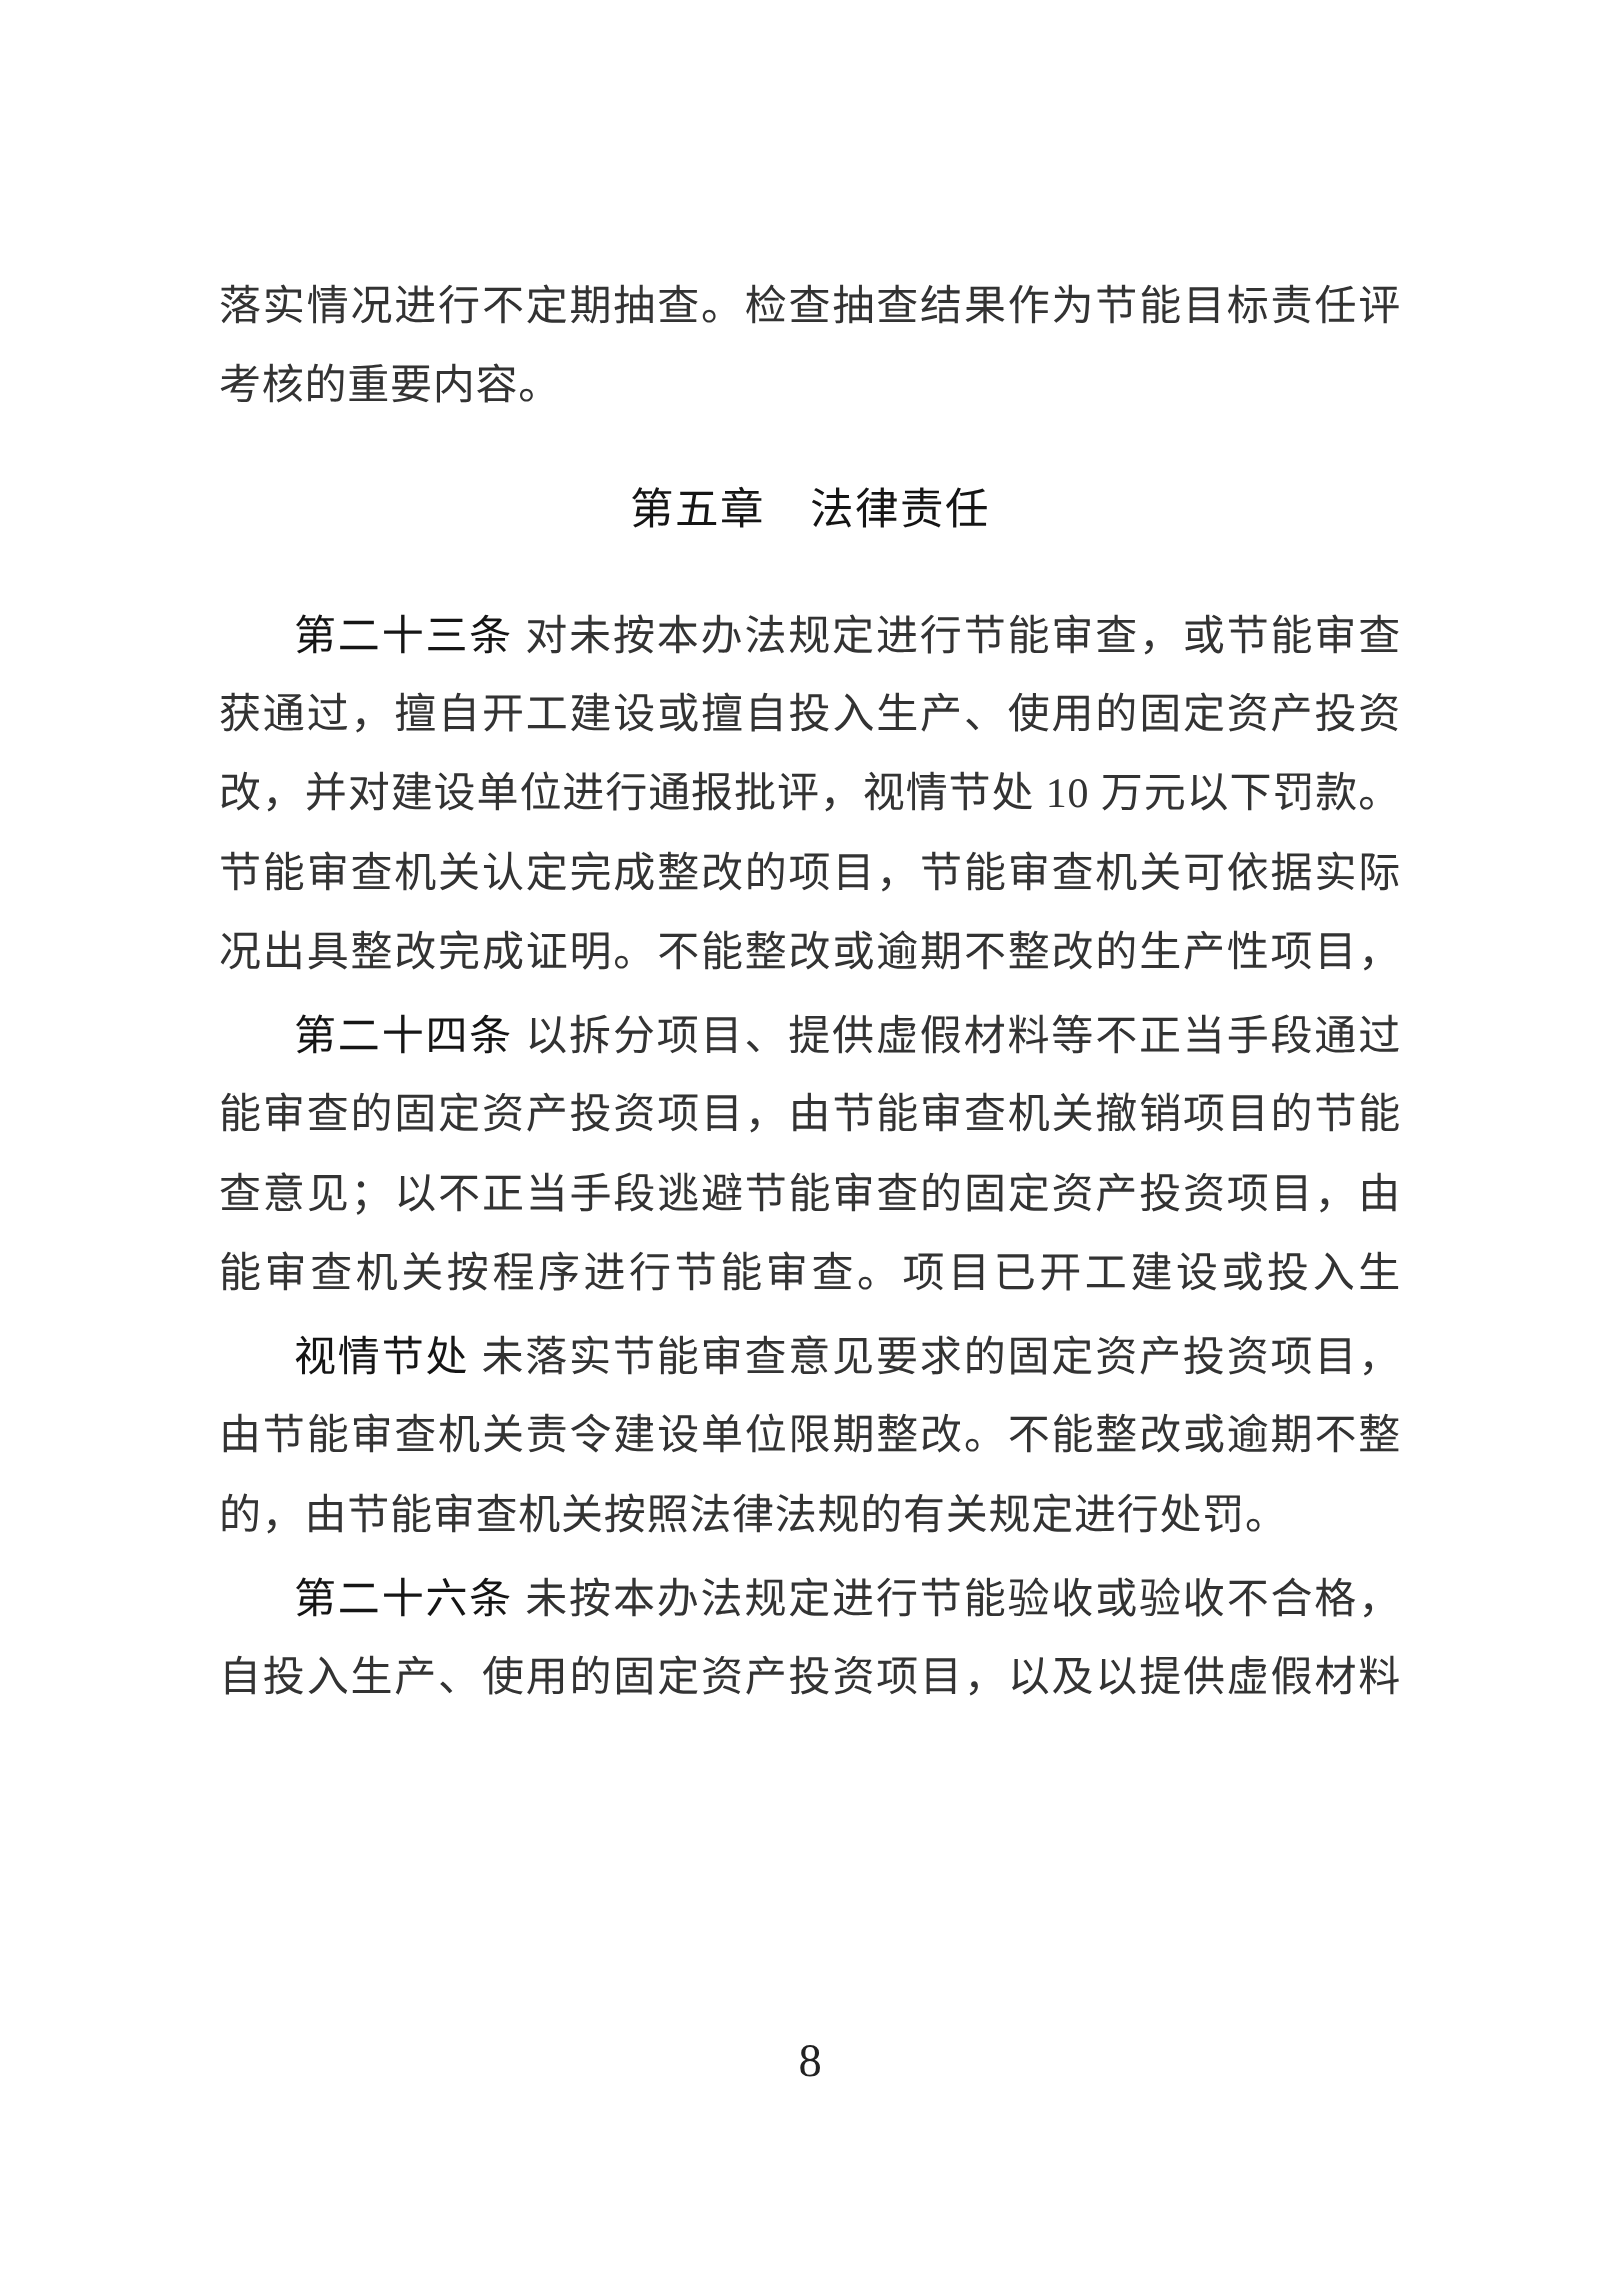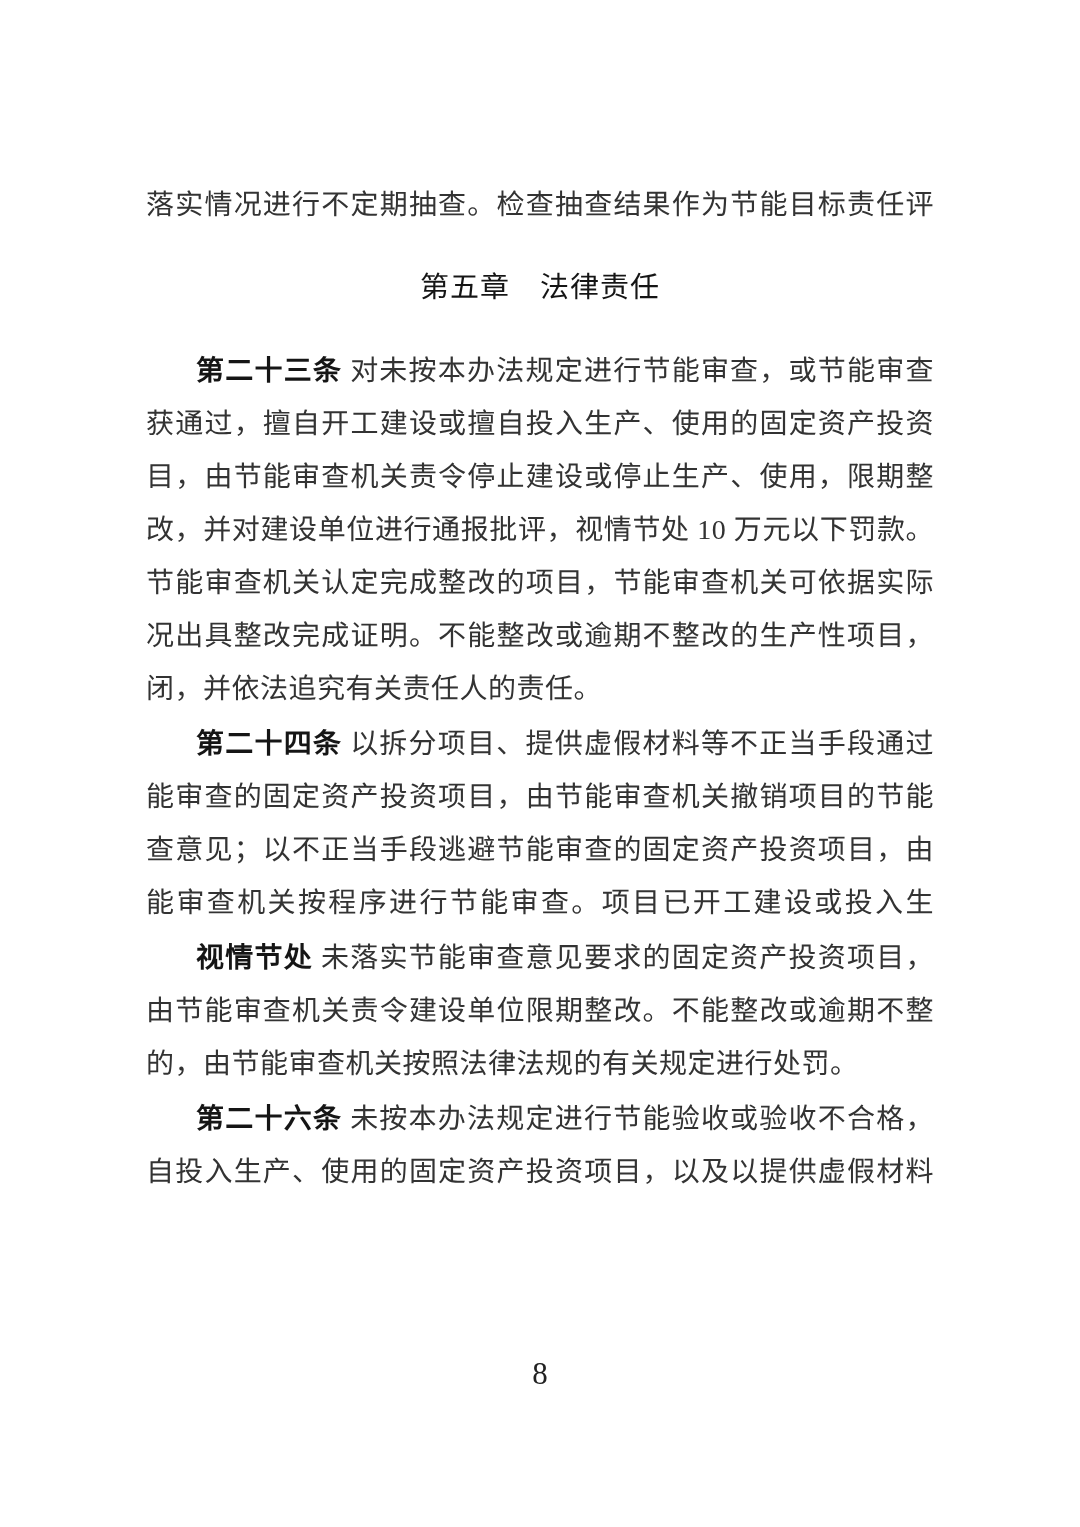--- a/index.html
+++ b/index.html
@@ -30,21 +30,21 @@
     text-align-last: justify;
     text-justify: inter-character;
   }
   .line.plain {
     text-align: left;
   }
   .line.indent { text-indent: 50px; }
   .article { margin-top: 2px; }
   .article-label {
     font-family: "Liberation Sans", "DejaVu Sans", sans-serif;
-    font-weight: bold;
+    font-weight: normal;
     color: #151515;
     margin-right: 8px;
   }
   .heading {
     font-family: "Liberation Sans", "DejaVu Sans", sans-serif;
     font-weight: normal;
     font-size: 29px;
     color: #151515;
     line-height: 53px;
     height: 53px;
@@ -62,30 +62,29 @@
     color: #222222;
   }
 </style>
 </head>
 <body>
 
 <div class="page">
   <div class="content">
       <div class="paragraph">
         <div class="line justify">落实情况进行不定期抽查。检查抽查结果作为节能目标责任评价</div>
+        <div class="line plain">考核的重要内容。</div>
       </div>
       <div class="heading">第五章　法律责任</div>
       <div class="article">
         <div class="line justify indent"><span class="article-label">第二十三条</span>对未按本办法规定进行节能审查，或节能审查未</div>
         <div class="line justify">获通过，擅自开工建设或擅自投入生产、使用的固定资产投资项</div>
-        <div class="line justify">目，由节能审查机关责令停止建设或停止生产、使用，限期整</div>
         <div class="line justify">改，并对建设单位进行通报批评，视情节处 10 万元以下罚款。经</div>
         <div class="line justify">节能审查机关认定完成整改的项目，节能审查机关可依据实际情</div>
         <div class="line justify">况出具整改完成证明。不能整改或逾期不整改的生产性项目，由</div>
-        <div class="line plain">闭，并依法追究有关责任人的责任。</div>
       </div>
       <div class="article">
         <div class="line justify indent"><span class="article-label">第二十四条</span>以拆分项目、提供虚假材料等不正当手段通过节</div>
         <div class="line justify">能审查的固定资产投资项目，由节能审查机关撤销项目的节能审</div>
         <div class="line justify">查意见；以不正当手段逃避节能审查的固定资产投资项目，由节</div>
         <div class="line justify">能审查机关按程序进行节能审查。项目已开工建设或投入生产、</div>
       </div>
       <div class="article">
         <div class="line justify indent"><span class="article-label">视情节处</span>未落实节能审查意见要求的固定资产投资项目，</div>
         <div class="line justify">由节能审查机关责令建设单位限期整改。不能整改或逾期不整改</div>

